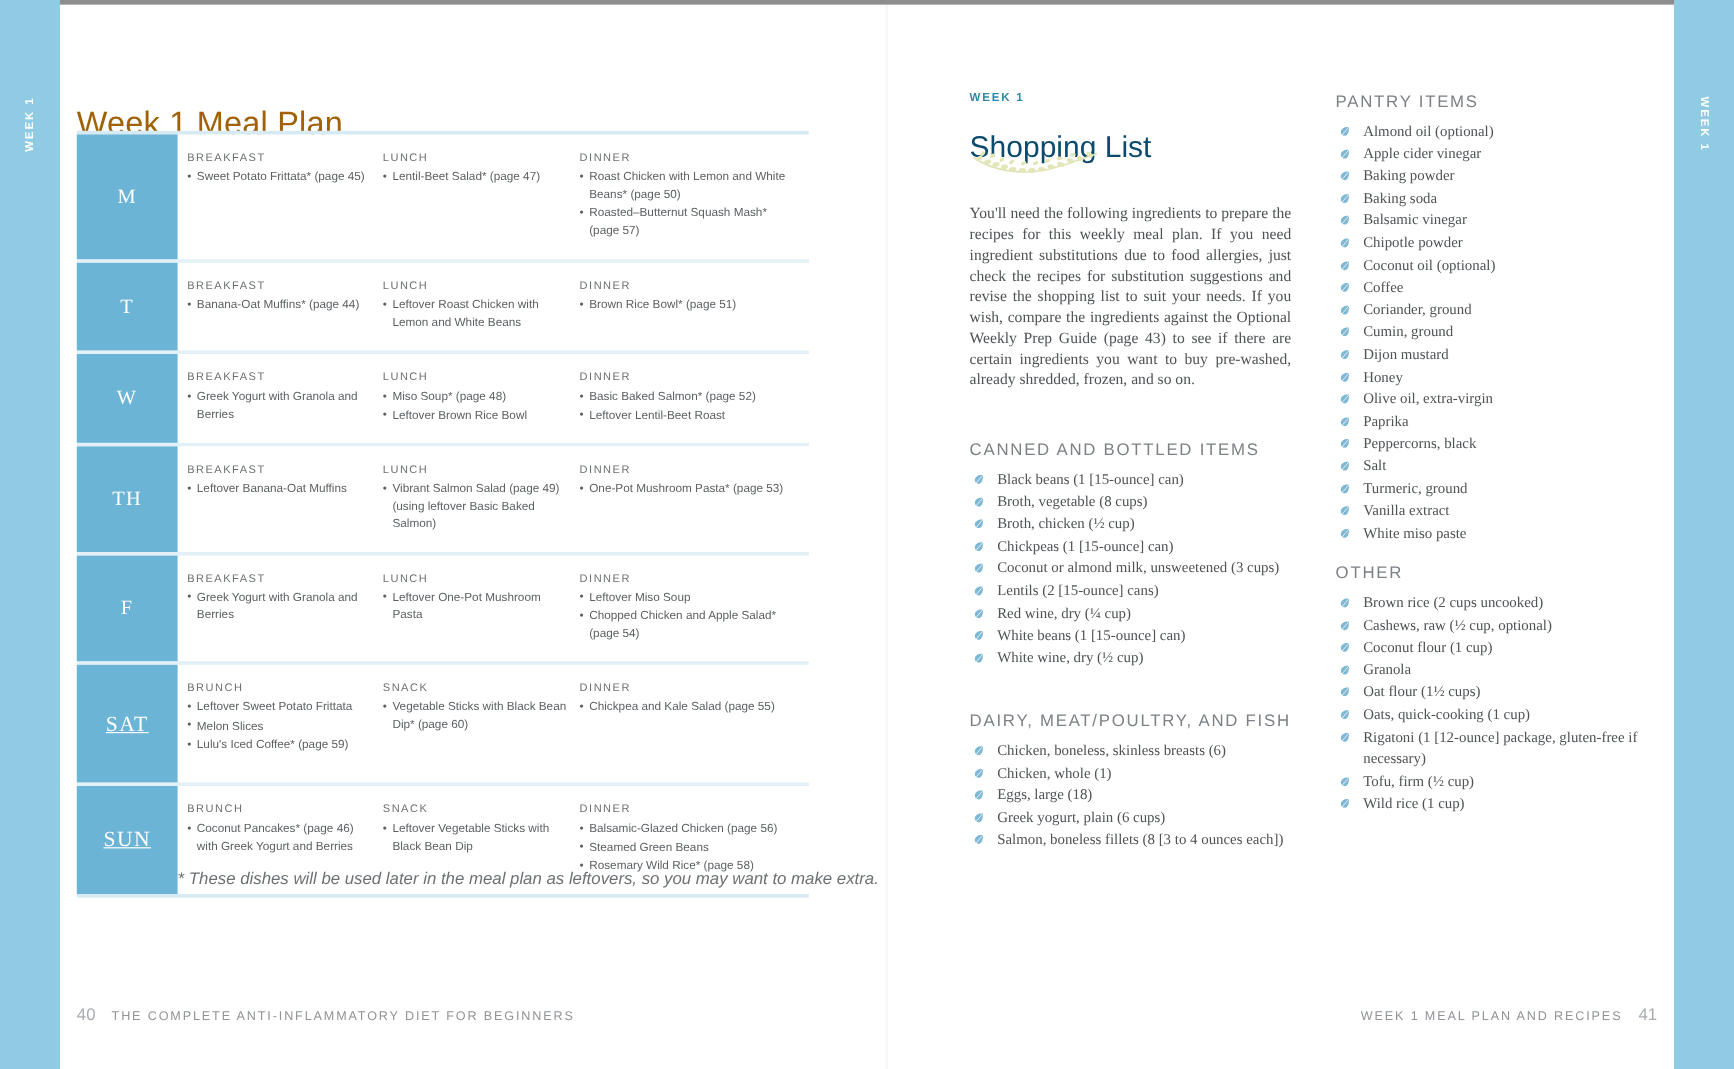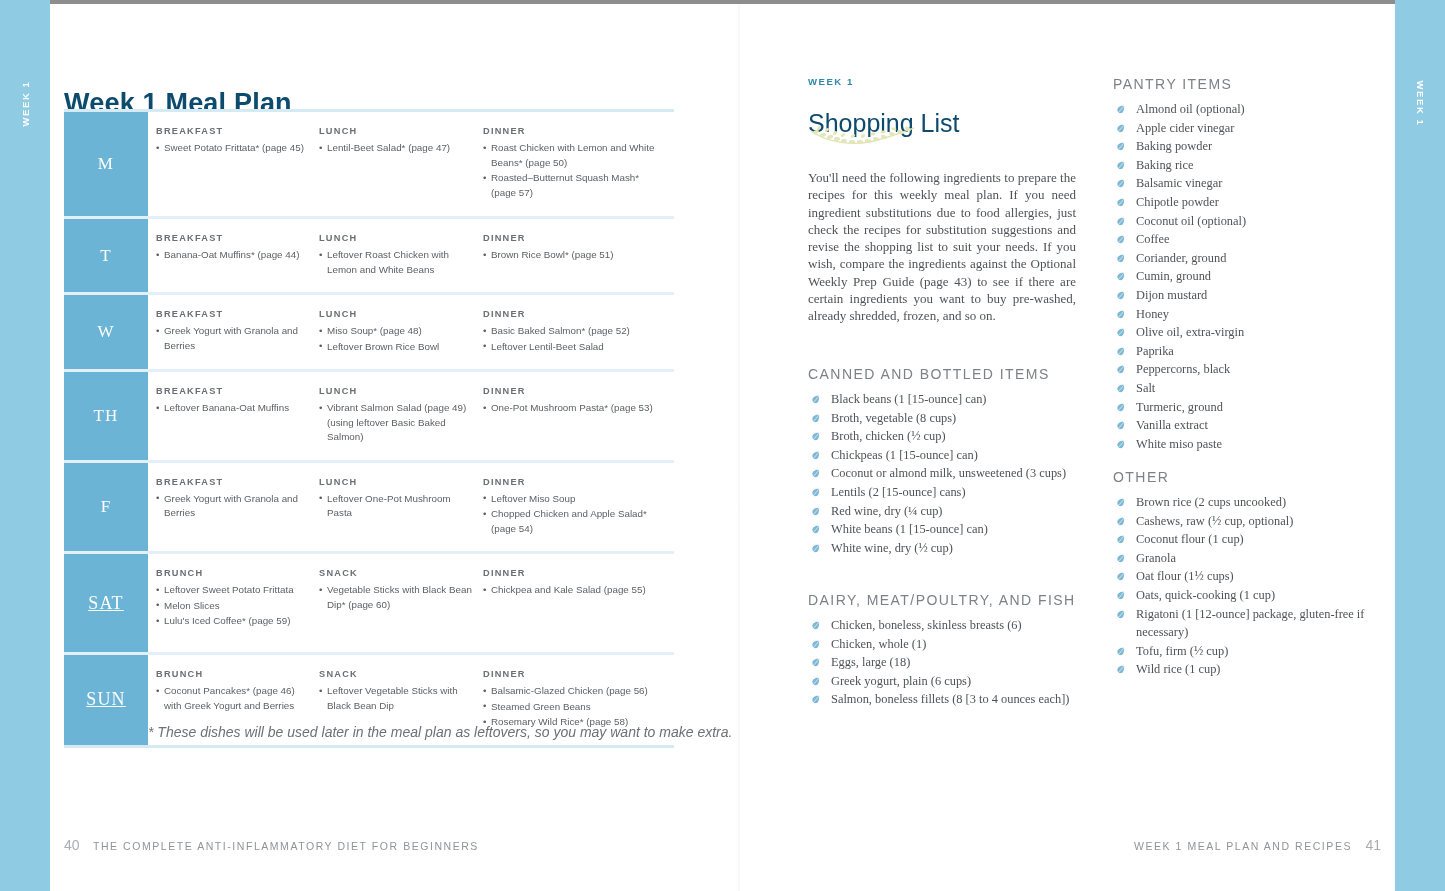--- a/index.html
+++ b/index.html
@@ -53,21 +53,21 @@
   .page.left  { left: 50px;  width: 690px; }
   .page.right { left: 740px; width: 655px; }
   .gutter-shadow {
     position: absolute; top: 4px; left: 736px; width: 8px; height: 887px;
     background: linear-gradient(to right, rgba(0,0,0,0.00), rgba(0,0,0,0.035), rgba(0,0,0,0.00));
   }
 
   
   .plan-title {
     position: absolute; left: 14px; top: 66px;
-    font-size: 27px; color: #0c4a6e; font-weight: bold;
+    font-size: 27px; color: #a16207; font-weight: normal;
     letter-spacing: .2px;
   }
   .plan-table {
     position: absolute; left: 14px; top: 105px; width: 610px;
   }
   .rule-top {
     height: 3px; background: #d6eaf4; width: 610px;
   }
   .rule-row {
     height: 3px; background: #e3f0f7; width: 610px;
@@ -90,21 +90,20 @@
     flex: 1 1 auto; display: flex;
     padding: 14px 0 14px 8px;
   }
   .meal-col { padding-right: 10px; }
   .meal-col.c1 { width: 163px; flex: 0 0 163px; }
   .meal-col.c2 { width: 164px; flex: 0 0 164px; }
   .meal-col.c3 { width: 191px; flex: 0 0 191px; }
   .meal-label {
     font-size: 9.2px; letter-spacing: 1.25px; color: #6b6f72;
     margin-bottom: 5px;
-    font-weight: bold;
   }
   .meal-item {
     font-size: 9.8px; line-height: 14.5px; color: #5d6164;
     padding-left: 8px; position: relative; margin-bottom: 1px;
   }
   .meal-item:before {
     content: "\2022"; position: absolute; left: 0; top: -.5px; color: #5d6164;
   }
   .footnote {
     position: absolute; left: 98px; top: 720px;
@@ -215,21 +214,21 @@
               <div class="meal-item">Greek Yogurt with Granola and Berries</div>
             </div>
             <div class="meal-col c2">
               <div class="meal-label">LUNCH</div>
               <div class="meal-item">Miso Soup* (page 48)</div>
               <div class="meal-item">Leftover Brown Rice Bowl</div>
             </div>
             <div class="meal-col c3">
               <div class="meal-label">DINNER</div>
               <div class="meal-item">Basic Baked Salmon* (page 52)</div>
-              <div class="meal-item">Leftover Lentil-Beet Salad</div>
+              <div class="meal-item">Leftover Lentil-Beet Roast</div>
             </div>
           </div>
         </div>
         <div class="rule-row"></div>
         <div class="day-row" style="min-height: 78px;">
           <div class="day-cell">TH</div>
           <div class="meals">
             <div class="meal-col c1">
               <div class="meal-label">BREAKFAST</div>
               <div class="meal-item">Leftover Banana-Oat Muffins</div>
@@ -429,21 +428,21 @@
               <path d="M9 1 C5 0.5, 1.5 2.5, 1.5 5.5 C1.5 8, 3.5 9.5, 6 9 C8 8.4, 9.3 5, 9 1 Z" fill="#7fb8d4"></path>
               <path d="M9 1 L2.5 8.6" stroke="#ffffff" stroke-width="0.7" fill="none"></path>
             </svg><span>Apple cider vinegar</span></div>
           <div class="sl-item"><svg class="leaf" viewBox="0 0 10 10">
               <path d="M9 1 C5 0.5, 1.5 2.5, 1.5 5.5 C1.5 8, 3.5 9.5, 6 9 C8 8.4, 9.3 5, 9 1 Z" fill="#7fb8d4"></path>
               <path d="M9 1 L2.5 8.6" stroke="#ffffff" stroke-width="0.7" fill="none"></path>
             </svg><span>Baking powder</span></div>
           <div class="sl-item"><svg class="leaf" viewBox="0 0 10 10">
               <path d="M9 1 C5 0.5, 1.5 2.5, 1.5 5.5 C1.5 8, 3.5 9.5, 6 9 C8 8.4, 9.3 5, 9 1 Z" fill="#7fb8d4"></path>
               <path d="M9 1 L2.5 8.6" stroke="#ffffff" stroke-width="0.7" fill="none"></path>
-            </svg><span>Baking rice</span></div>
+            </svg><span>Baking soda</span></div>
           <div class="sl-item"><svg class="leaf" viewBox="0 0 10 10">
               <path d="M9 1 C5 0.5, 1.5 2.5, 1.5 5.5 C1.5 8, 3.5 9.5, 6 9 C8 8.4, 9.3 5, 9 1 Z" fill="#7fb8d4"></path>
               <path d="M9 1 L2.5 8.6" stroke="#ffffff" stroke-width="0.7" fill="none"></path>
             </svg><span>Balsamic vinegar</span></div>
           <div class="sl-item"><svg class="leaf" viewBox="0 0 10 10">
               <path d="M9 1 C5 0.5, 1.5 2.5, 1.5 5.5 C1.5 8, 3.5 9.5, 6 9 C8 8.4, 9.3 5, 9 1 Z" fill="#7fb8d4"></path>
               <path d="M9 1 L2.5 8.6" stroke="#ffffff" stroke-width="0.7" fill="none"></path>
             </svg><span>Chipotle powder</span></div>
           <div class="sl-item"><svg class="leaf" viewBox="0 0 10 10">
               <path d="M9 1 C5 0.5, 1.5 2.5, 1.5 5.5 C1.5 8, 3.5 9.5, 6 9 C8 8.4, 9.3 5, 9 1 Z" fill="#7fb8d4"></path>

